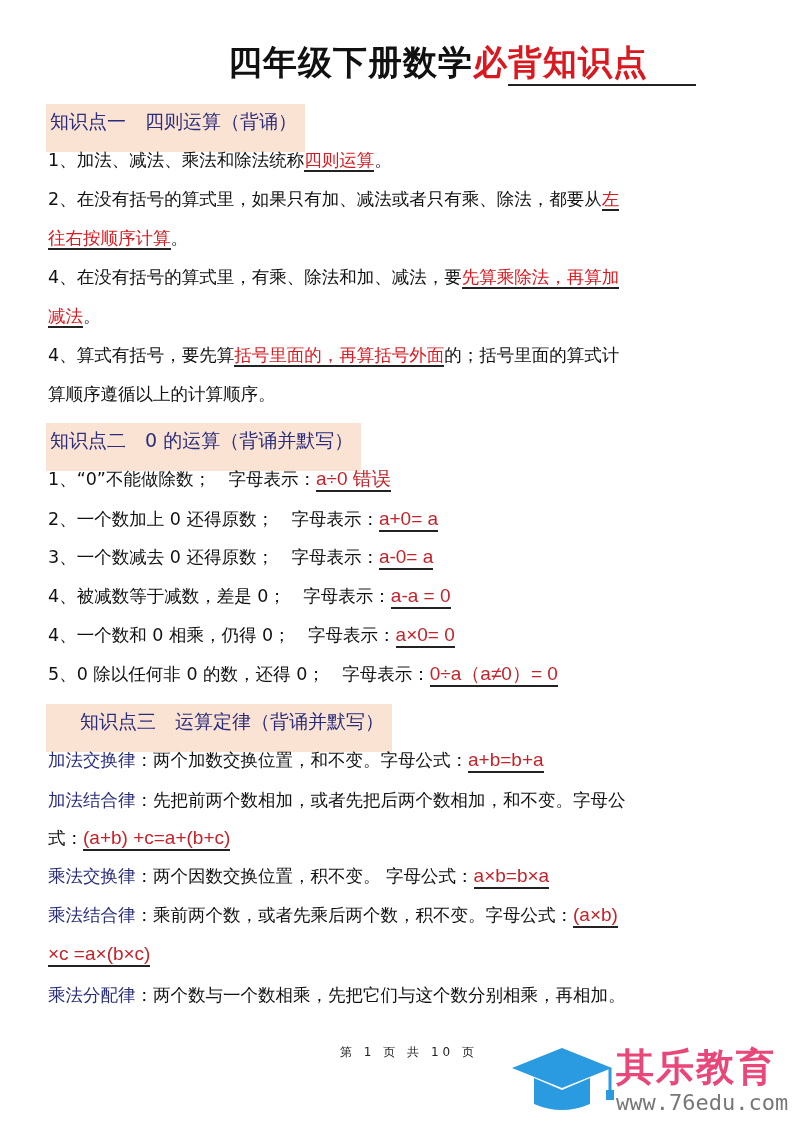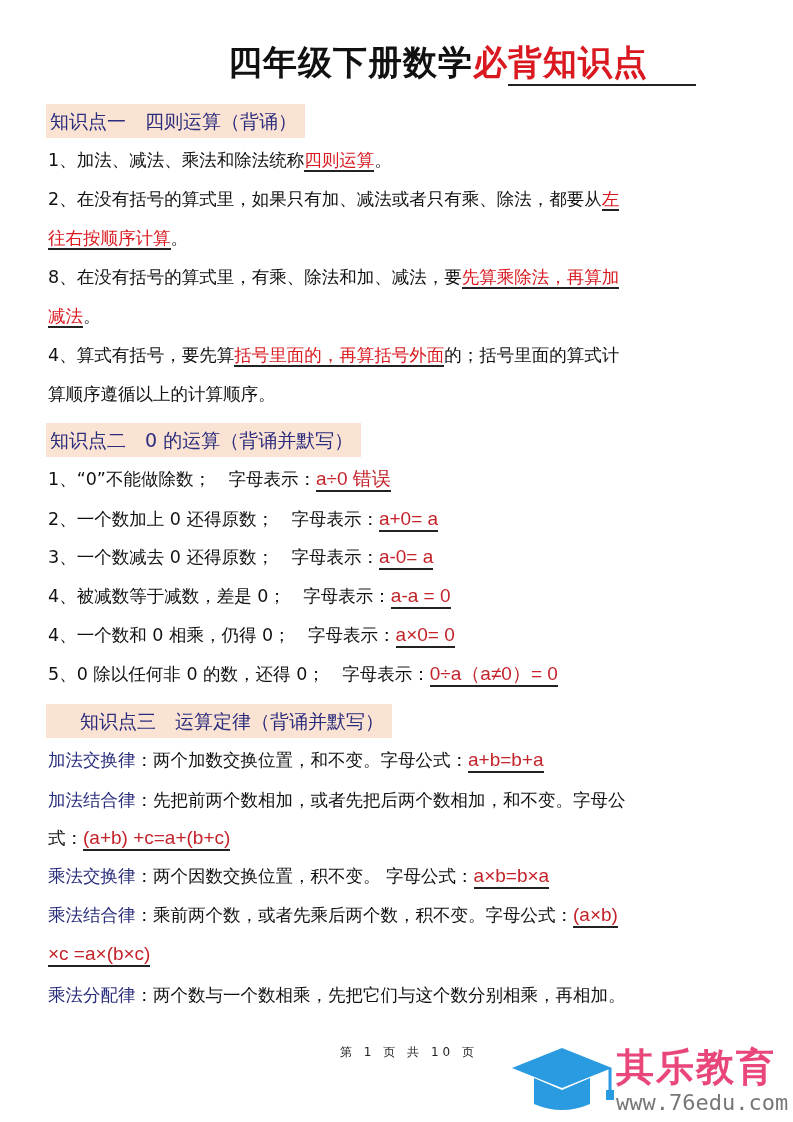--- a/index.html
+++ b/index.html
@@ -1,42 +1,42 @@
 <!DOCTYPE html>
 <html><head>
 <meta charset="utf-8">
 <style>
   html,body{margin:0;padding:0;background:#fff;}
   body{width:793px;height:1122px;position:relative;overflow:hidden;
        font-family:"DejaVu Sans","Liberation Sans",sans-serif;color:#111;}
   .title{position:absolute;left:228px;top:40px;font-size:34px;font-weight:bold;letter-spacing:1px;line-height:44px;}
   .title .red{color:#d9191f;}
   .title-underline{position:absolute;left:508px;top:84px;width:188px;height:2px;background:#222;}
-  .sec{position:absolute;left:46px;height:34px;background:#fbe3d4;color:#2a2d7c;
+  .sec{position:absolute;left:46px;height:48px;background:#fbe3d4;color:#2a2d7c;
        font-size:19px;line-height:34px;padding:0 8px 0 4px;}
   .line{position:absolute;left:48px;font-size:17.5px;line-height:24px;white-space:nowrap;}
   .hl{color:#d9191f;border-bottom:2px solid #222;padding-bottom:0;}
   .fm{color:#c4232a;border-bottom:2px solid #222;padding-bottom:1px;font-family:"Liberation Sans",sans-serif;font-size:19px;}
   .law{color:#2a2d7c;}
   .footer{position:absolute;left:340px;top:1044px;font-size:12px;letter-spacing:4px;color:#222;}
   .logo{position:absolute;left:510px;top:1040px;width:280px;height:80px;}
   .logo-text{position:absolute;left:616px;top:1042px;font-size:38px;font-weight:bold;color:#e9477a;letter-spacing:2px;}
   .logo-url{position:absolute;left:616px;top:1090px;font-size:22px;font-weight:normal;color:#777;font-family:"DejaVu Sans Mono",monospace;}
 </style>
 </head>
 <body>
 
 <div class="title"><span>四年级下册数学</span><span class="red">必背知识点</span></div>
 <div class="title-underline"></div>
 
 <div class="sec" style="top:104px;">知识点一　四则运算（背诵）</div>
 <div class="line" style="top:148px;"><span>1、加法、减法、乘法和除法统称</span><span class="hl">四则运算</span><span>。</span></div>
 <div class="line" style="top:187px;"><span>2、在没有括号的算式里，如果只有加、减法或者只有乘、除法，都要从</span><span class="hl">左</span></div>
 <div class="line" style="top:226px;"><span class="hl">往右按顺序计算</span><span>。</span></div>
-<div class="line" style="top:265px;"><span>8、在没有括号的算式里，有乘、除法和加、减法，要</span><span class="hl">先算乘除法，再算加</span></div>
+<div class="line" style="top:265px;"><span>4、在没有括号的算式里，有乘、除法和加、减法，要</span><span class="hl">先算乘除法，再算加</span></div>
 <div class="line" style="top:304px;"><span class="hl">减法</span><span>。</span></div>
 <div class="line" style="top:343px;"><span>4、算式有括号，要先算</span><span class="hl">括号里面的，再算括号外面</span><span>的；括号里面的算式计</span></div>
 <div class="line" style="top:382px;"><span>算顺序遵循以上的计算顺序。</span></div>
 
 <div class="sec" style="top:423px;">知识点二　0 的运算（背诵并默写）</div>
 <div class="line" style="top:467px;"><span>1、“0”不能做除数；　字母表示：</span><span class="fm">a÷0 错误</span></div>
 <div class="line" style="top:507px;"><span>2、一个数加上 0 还得原数；　字母表示：</span><span class="fm">a+0= a </span></div>
 <div class="line" style="top:545px;"><span>3、一个数减去 0 还得原数；　字母表示：</span><span class="fm">a-0= a </span></div>
 <div class="line" style="top:584px;"><span>4、被减数等于减数，差是 0；　字母表示：</span><span class="fm">a-a = 0</span></div>
 <div class="line" style="top:623px;"><span>4、一个数和 0 相乘，仍得 0；　字母表示：</span><span class="fm">a×0= 0 </span></div>

